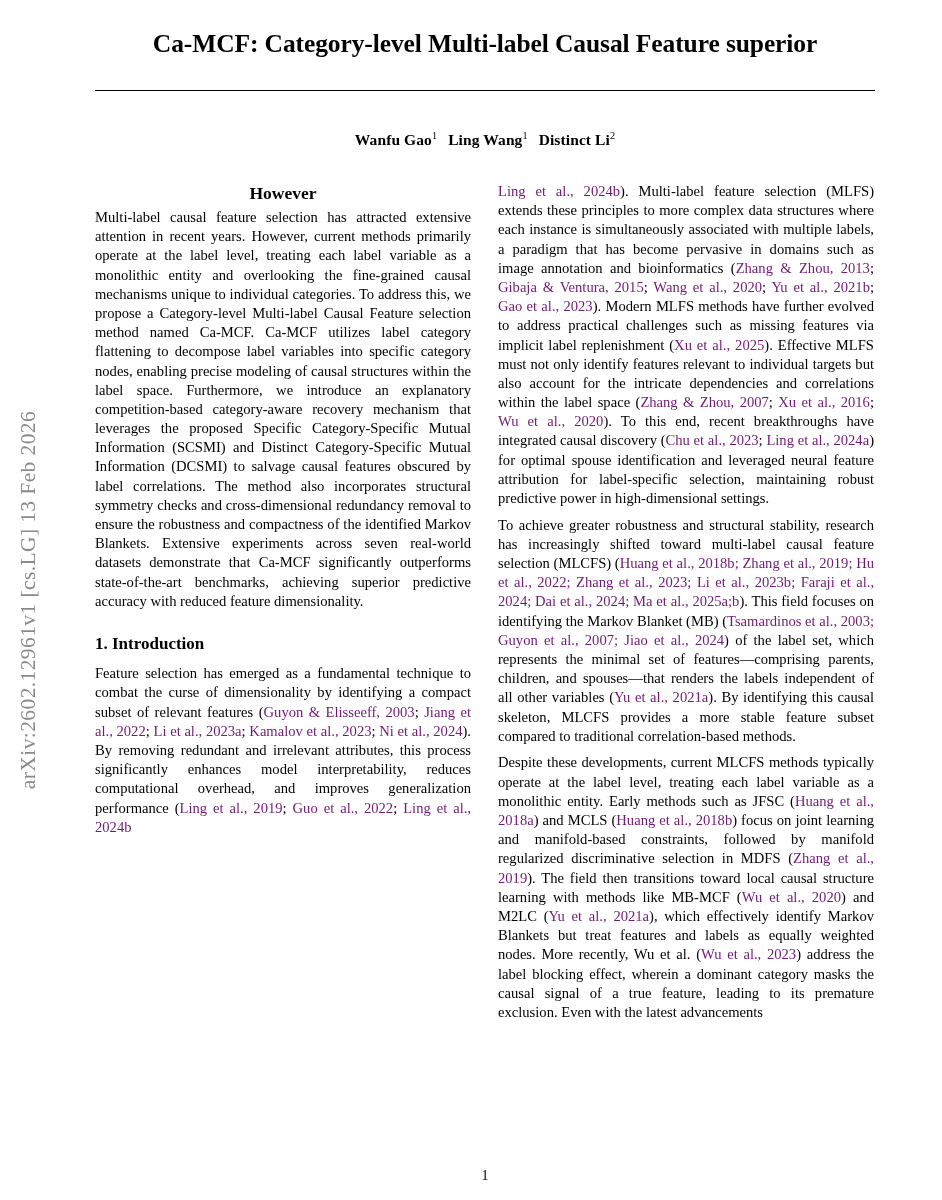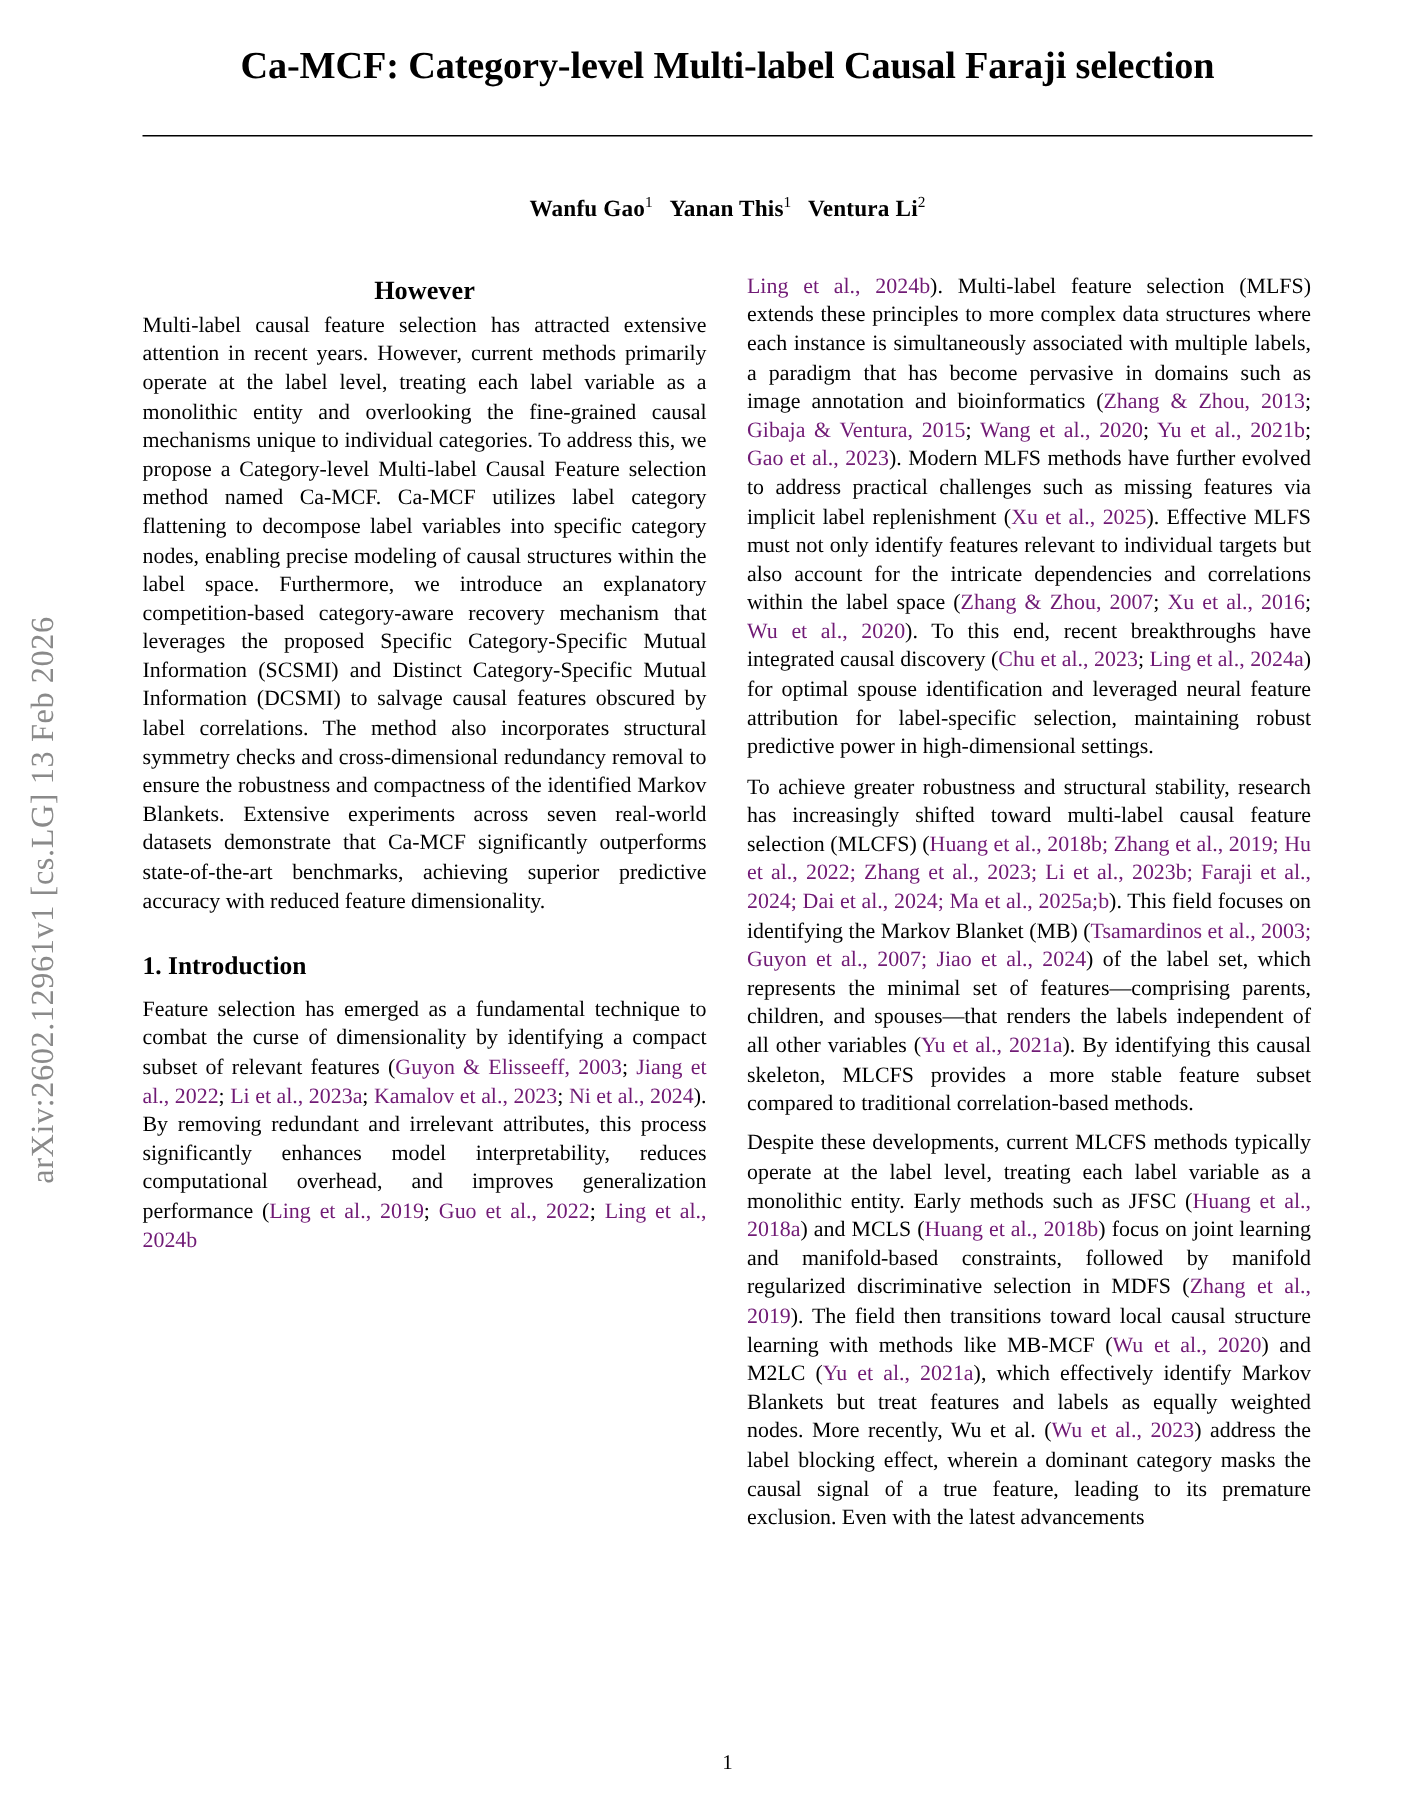--- a/index.html
+++ b/index.html
@@ -126,26 +126,26 @@
 </style>
 </head>
 <body>
 
 <div class="page">
 
   <div class="arxiv-stamp">arXiv:2602.12961v1  [cs.LG]  13 Feb 2026</div>
 
   <div class="content">
 
-    <h1 class="title">Ca-MCF: Category-level Multi-label Causal Faraji selection</h1>
+    <h1 class="title">Ca-MCF: Category-level Multi-label Causal Feature superior</h1>
 
     <hr class="rule rule-top">
 
     <div class="authors">
-      <span><span>Wanfu Gao</span><sup>1</sup></span><span class="sep"></span><span><span>Yanan This</span><sup>1</sup></span><span class="sep"></span><span><span>Ventura Li</span><sup>2</sup></span>
+      <span><span>Wanfu Gao</span><sup>1</sup></span><span class="sep"></span><span><span>Ling Wang</span><sup>1</sup></span><span class="sep"></span><span><span>Distinct Li</span><sup>2</sup></span>
     </div>
 
     <div class="columns">
 
       <div class="col">
 
         <div class="abstract-head">However</div>
 
         <p class="para"><span>Multi-label causal feature selection has attracted extensive attention in recent years. However, current methods primarily operate at the label level, treating each label variable as a monolithic entity and overlooking the fine-grained causal mechanisms unique to individual categories. To address this, we propose a </span><span class="u">Ca</span><span>tegory-level </span><span class="u">M</span><span>ulti-label </span><span class="u">C</span><span>ausal </span><span class="u">F</span><span>eature</span><span> selection method named Ca-MCF. Ca-MCF utilizes label category flattening to decompose label variables into specific category nodes, enabling precise modeling of causal structures within the label space. Furthermore, we introduce an explanatory competition-based category-aware recovery mechanism that leverages the proposed Specific Category-Specific Mutual Information (SCSMI) and Distinct Category-Specific Mutual Information (DCSMI) to salvage causal features obscured by label correlations. The method also incorporates structural symmetry checks and cross-dimensional redundancy removal to ensure the robustness and compactness of the identified Markov Blankets. Extensive experiments across seven real-world datasets demonstrate that Ca-MCF significantly outperforms state-of-the-art benchmarks, achieving superior predictive accuracy with reduced feature dimensionality.</span></p>
 

